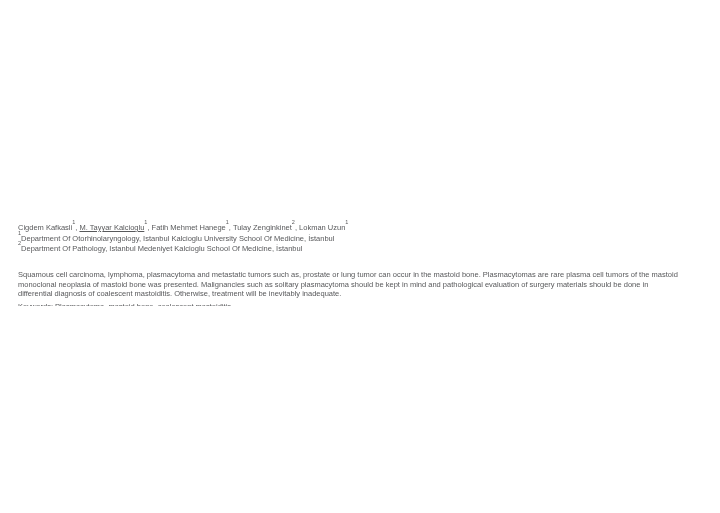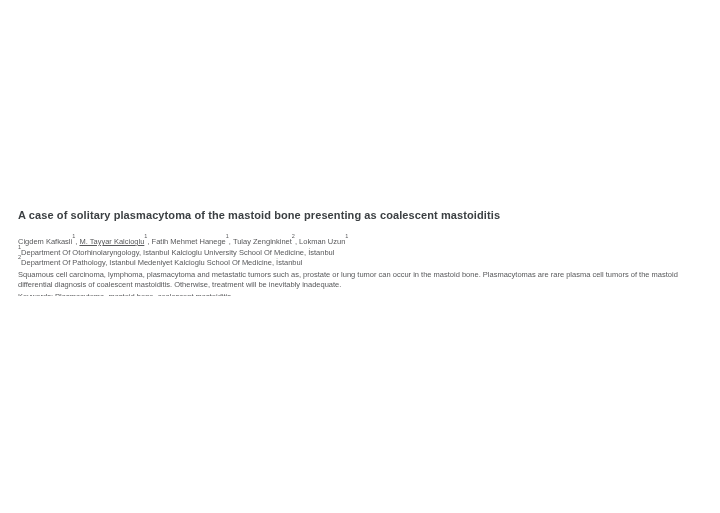--- a/index.html
+++ b/index.html
@@ -47,21 +47,21 @@
   }
   .affiliations {
     margin-top: 1px;
   }
   .affiliation-line {
     font-size: 7.5px;
     line-height: 10px;
     color: #58595b;
   }
   .abstract {
-    margin-top: 2px;
+    margin-top: 16px;
   }
   .abstract-line {
     font-size: 7.5px;
     line-height: 9.5px;
     color: #58595b;
   }
   .kw-clip {
     margin-top: 3px;
     height: 4px;
     overflow: hidden;
@@ -72,31 +72,31 @@
     line-height: 9.5px;
     color: #58595b;
   }
 </style>
 </head>
 <body>
 
 <div class="page">
   <div class="content">
 
-    <h1 class="title">A case of solitary plasmacytoma of the mastoid bone presenting as coalescent mastoiditis</h1>
 
     <div class="authors"><span class="author"><span>Cigdem Kafkasli</span><sup class="sup">1</sup></span><span class="sep">, </span><span class="author underlined"><span>M. Tayyar Kalcioglu</span><sup class="sup">1</sup></span><span class="sep">, </span><span class="author"><span>Fatih Mehmet Hanege</span><sup class="sup">1</sup></span><span class="sep">, </span><span class="author"><span>Tulay Zenginkinet</span><sup class="sup">2</sup></span><span class="sep">, </span><span class="author"><span>Lokman Uzun</span><sup class="sup">1</sup></span></div>
 
     <div class="affiliations">
       <div class="affiliation-line"><sup class="sup">1</sup><span>Department Of Otorhinolaryngology, Istanbul Kalcioglu University School Of Medicine, İstanbul</span></div>
       <div class="affiliation-line"><sup class="sup">2</sup><span>Department Of Pathology, Istanbul Medeniyet Kalcioglu School Of Medicine, İstanbul</span></div>
     </div>
 
     <div class="abstract">
       <div class="abstract-line">Squamous cell carcinoma, lymphoma, plasmacytoma and metastatic tumors such as, prostate or lung tumor can occur in the mastoid bone. Plasmacytomas are rare plasma cell tumors of the mastoid</div>
+      <div class="abstract-line">monoclonal neoplasia of mastoid bone was presented. Malignancies such as solitary plasmacytoma should be kept in mind and pathological evaluation of surgery materials should be done in</div>
       <div class="abstract-line">differential diagnosis of coalescent mastoiditis. Otherwise, treatment will be inevitably inadequate.</div>
     </div>
 
     <div class="kw-clip">
       <span>Keywords: Plasmacytoma, mastoid bone, coalescent mastoiditis</span>
     </div>
 
   </div>
 </div>
 

